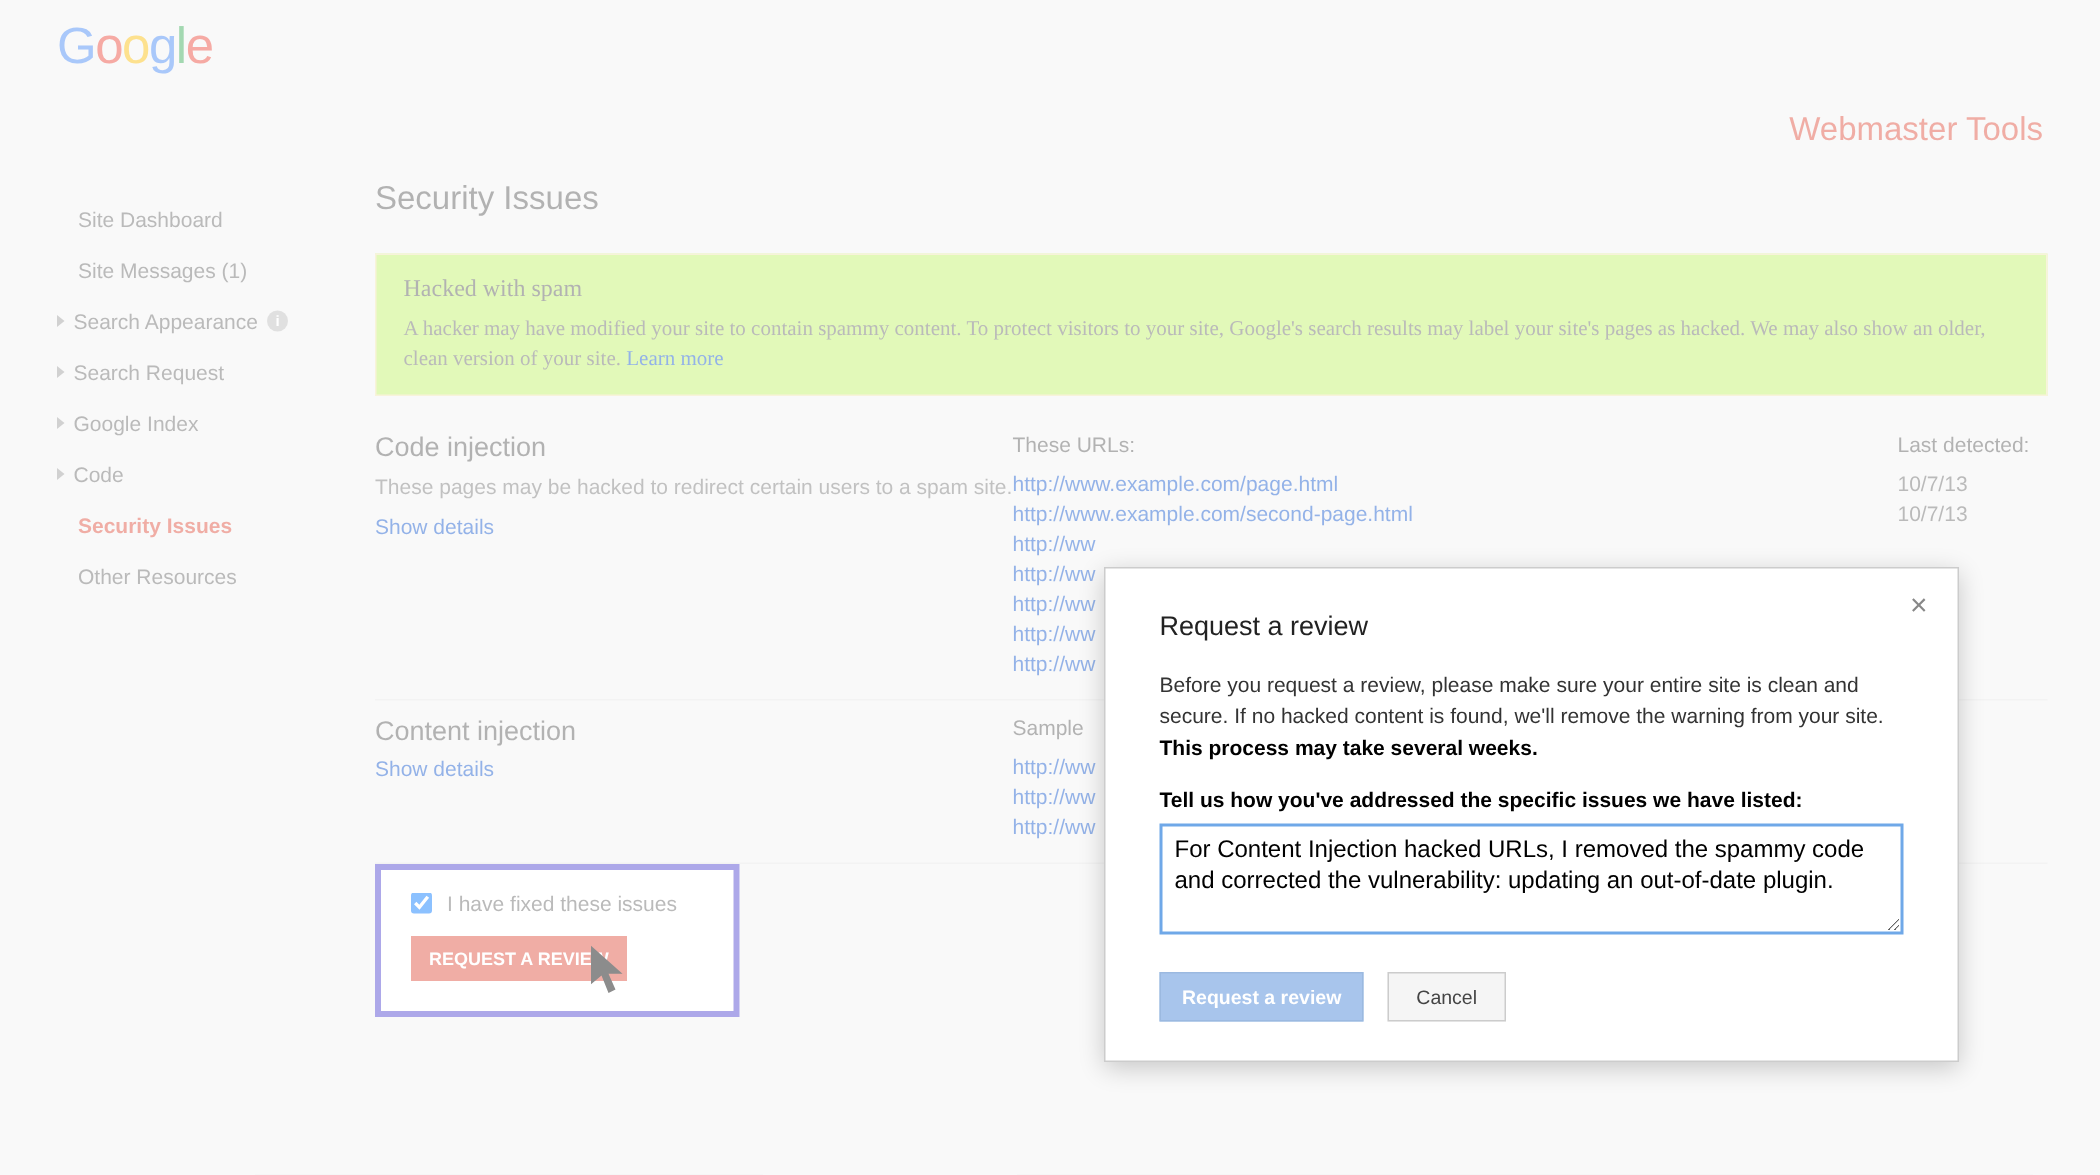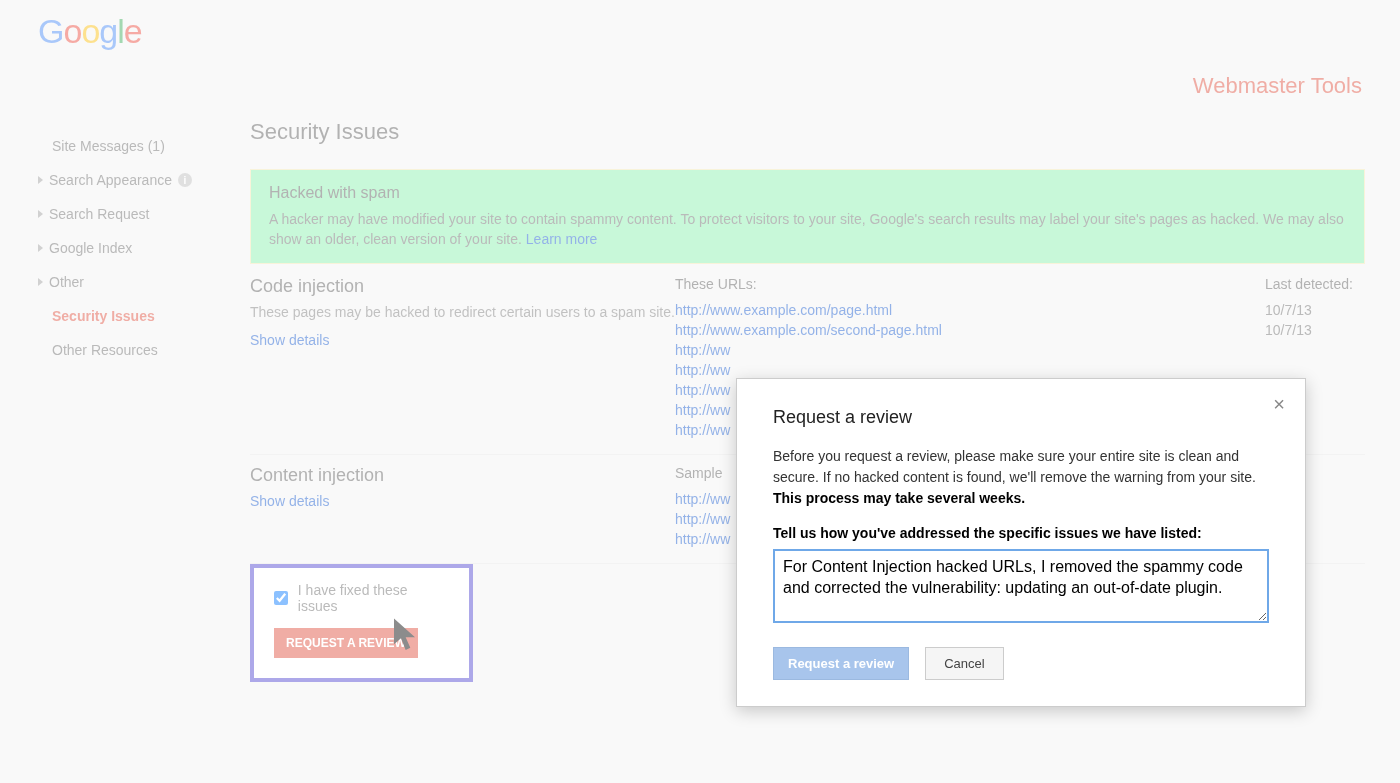--- a/index.html
+++ b/index.html
@@ -81,24 +81,25 @@
   flex: 1;
   padding: 10px 15px;
 }
 .page-title {
   font-size: 22px;
   color: #555;
   font-weight: normal;
   margin-bottom: 24px;
 }
 .alert-box {
-  background: #86efac;
+  background: #bef264;
   border: 1px solid #f0e4ae;
   padding: 14px 18px;
-  margin-bottom: 2px;
+  margin-bottom: 14px;
+  font-family: Liberation Serif, serif;
 }
 .alert-title { color: #555; font-size: 16px; font-weight: normal; margin-bottom: 8px; }
 .alert-text { color: #666; font-size: 14px; line-height: 1.4; }
 .alert-text a { color: #1155CC; text-decoration: none; }
 .section {
   border-bottom: 1px solid #e5e5e5;
   padding: 10px 0 14px;
   display: flex;
 }
 .section-left { width: 425px; }
@@ -108,21 +109,21 @@
 .section-right { flex: 1; display: flex; }
 .urls-col { flex: 1; }
 .date-col { width: 100px; }
 .col-header { font-size: 14px; color: #555; margin-bottom: 8px; }
 .url-link { display: block; color: #1155CC; font-size: 14px; padding: 2px 0; cursor: pointer; text-decoration: none; }
 .date-val { font-size: 14px; color: #666; padding: 2px 0; }
 .bottom-box {
   border: 4px solid #4B3FCF;
   padding: 14px 20px 20px;
   margin-top: 0;
-  width: 223px;
+  width: 243px;
   background: #fff;
   position: relative;
 }
 .checkbox-row { display: flex; align-items: center; margin-bottom: 14px; }
 .checkbox-row input { margin-right: 10px; width: 14px; height: 14px; }
 .checkbox-label { font-size: 14px; color: #666; }
 .request-btn {
   background: #DD4B39;
   color: #fff;
   border: none;
@@ -202,38 +203,41 @@
 <div class="header">
   <div class="google-logo">
     <span class="g1">G</span><span class="o1">o</span><span class="o2">o</span><span class="g2">g</span><span class="l">l</span><span class="e">e</span>
   </div>
 </div>
 <div class="product-title">Webmaster Tools</div>
 
 <div class="container">
   <div class="sidebar">
     <div class="sidebar-item sidebar-indent">
+        <span>Site Dashboard</span>
+      </div>
+    <div class="sidebar-item sidebar-indent">
         <span>Site Messages (1)</span>
       </div>
     <div class="sidebar-item">
         <span class="caret"></span>
         <span>Search Appearance</span>
         <span class="info-icon">i</span>
       </div>
     <div class="sidebar-item">
         <span class="caret"></span>
         <span>Search Request</span>
       </div>
     <div class="sidebar-item">
         <span class="caret"></span>
         <span>Google Index</span>
       </div>
     <div class="sidebar-item">
         <span class="caret"></span>
-        <span>Other</span>
+        <span>Code</span>
       </div>
     <div class="sidebar-item sidebar-indent active">
         <span>Security Issues</span>
       </div>
     <div class="sidebar-item sidebar-indent">
         <span>Other Resources</span>
       </div>
   </div>
 
   <div class="main">

